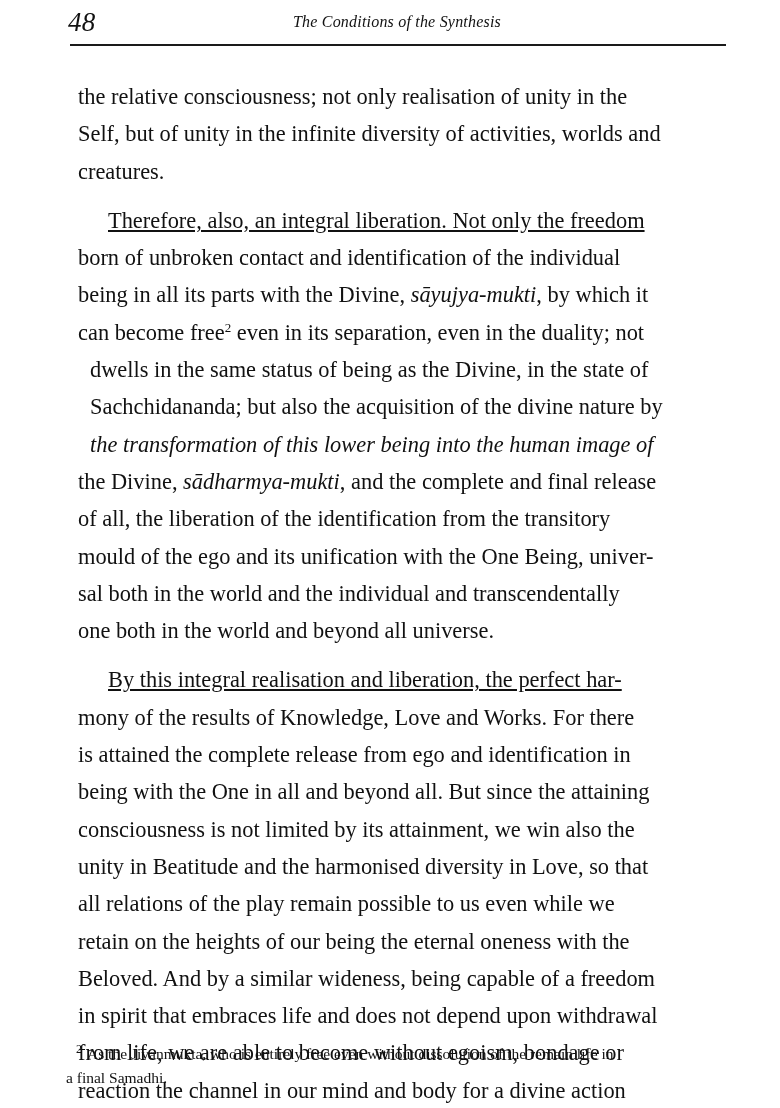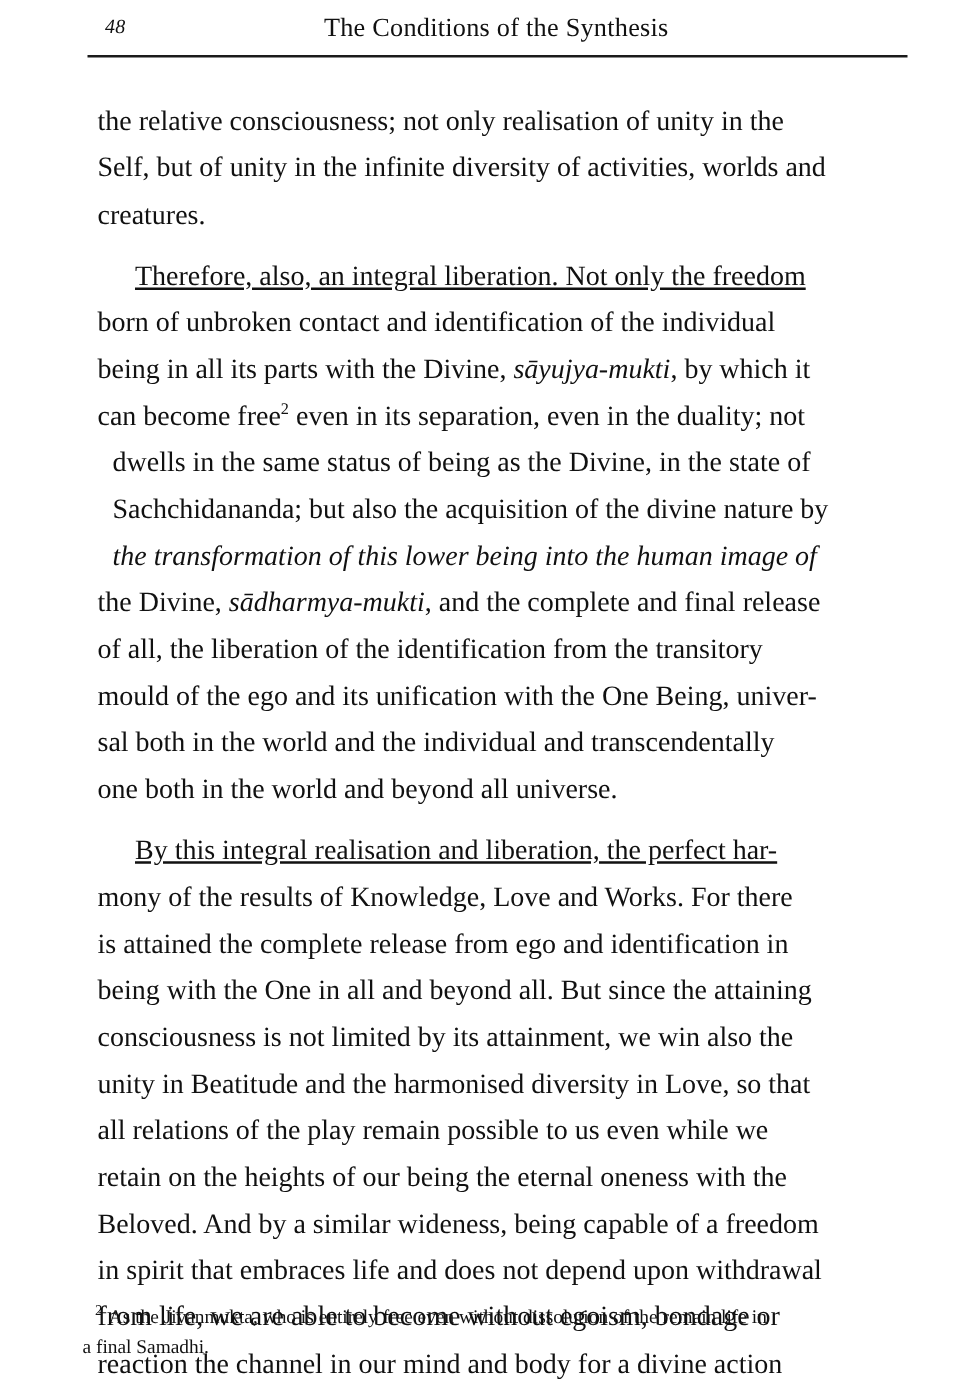--- a/index.html
+++ b/index.html
@@ -27,35 +27,36 @@
   
   .running-head {
     position: absolute;
     left: 68px;
     top: 8px;
     width: 658px;
     height: 30px;
   }
   .folio {
     position: absolute;
-    left: 16px;
+    left: 0;
     top: 0;
-    font-size: 16px;
+    font-size: 27px;
     font-style: italic;
     line-height: 28px;
     letter-spacing: 0.3px;
     text-align: center;
   }
   .head-title {
     position: absolute;
     left: 0;
     top: 0;
     width: 658px;
     text-align: center;
-    font-size: 21px;
+    font-size: 16px;
+    font-style: italic;
     line-height: 28px;
     letter-spacing: 0.2px;
   }
   .head-rule {
     position: absolute;
     left: 70px;
     top: 44px;
     width: 656px;
     height: 0;
     border-top: 2px solid #1a1a1a;

